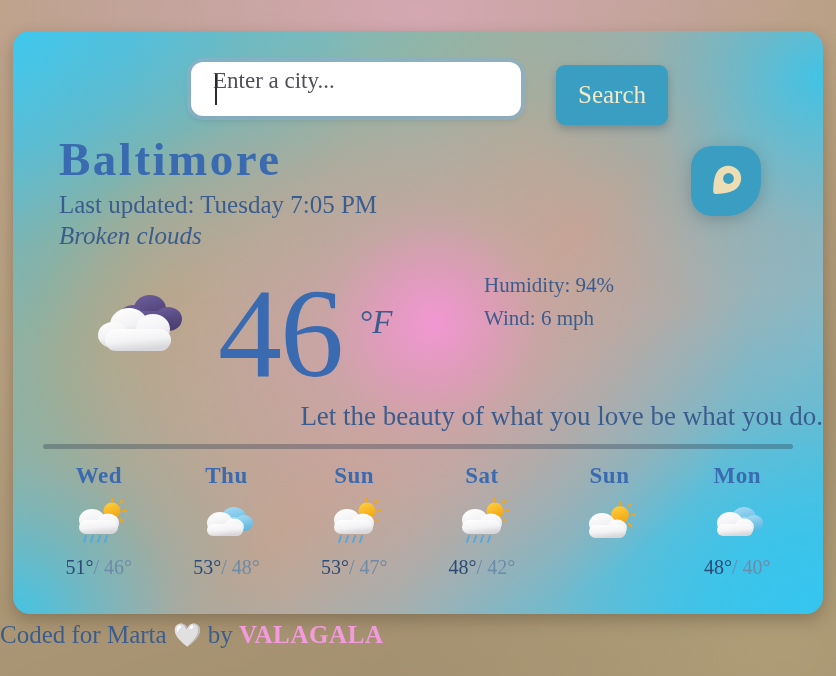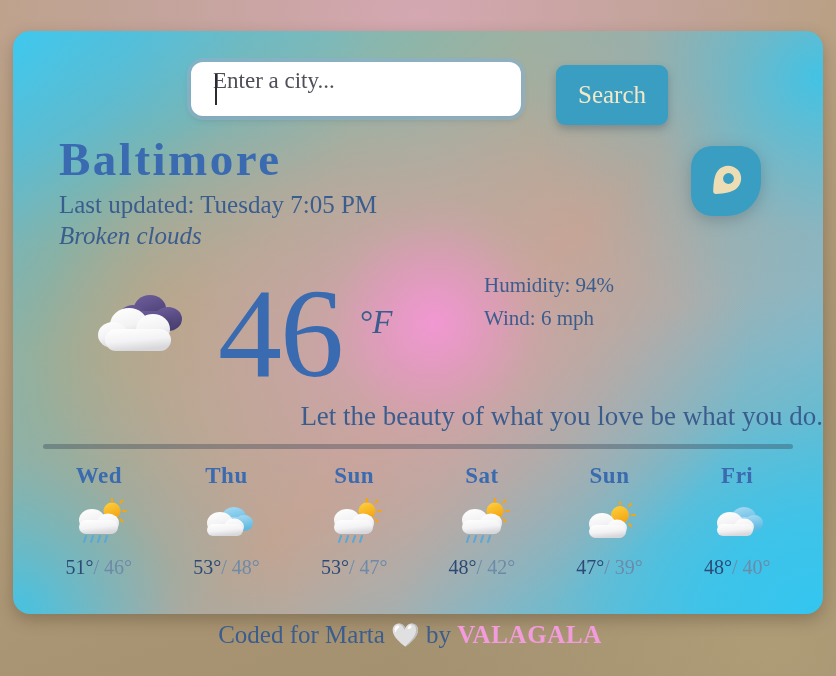--- a/index.html
+++ b/index.html
@@ -225,21 +225,21 @@
     font-weight: normal;
     color: #2c4a75;
   }
 
   
   .footer {
     position: absolute;
     left: 0;
     top: 621px;
     width: 820px;
-    text-align: center;
+    text-align: left;
     font-size: 25px;
     color: #3b5d8e;
   }
   .footer .heart {
     color: #f2f2f6;
     font-size: 23px;
   }
   .footer .brand {
     color: #f29bdd;
     font-weight: bold;
@@ -428,27 +428,24 @@
             <line x1="41" y1="4" x2="41" y2="6.5"></line>
               <line x1="53" y1="17" x2="56" y2="17"></line>
             <line x1="50" y1="8" x2="52" y2="6"></line>
               <line x1="50" y1="26" x2="52" y2="28"></line>
           </g>
         </g>
         <ellipse cx="23" cy="26" rx="13" ry="11" fill="url(#whiteCloud)"></ellipse>
         <ellipse cx="38" cy="30" rx="10" ry="8.5" fill="url(#whiteCloud)"></ellipse>
         <rect x="10" y="27" width="37" height="13" rx="6.5" fill="url(#whiteCloud)"></rect>
       </svg>
-      <div class="day-temps">
-        <span class="hi">47°</span><span>/</span> <span>39°</span>
-      </div>
-    </div>
-
-    <div class="day">
-      <div class="day-name">Fri</div>
+    </div>
+
+    <div class="day">
+      <div class="day-name">Mon</div>
       <svg class="day-icon" viewBox="0 0 62 50">
         <ellipse cx="38" cy="19" rx="12" ry="10" fill="url(#blueCloud)"></ellipse>
         <ellipse cx="48" cy="25" rx="9" ry="8" fill="url(#blueCloud)"></ellipse>
         <rect x="27" y="19" width="27" height="14" rx="7" fill="url(#blueCloud)"></rect>
         <ellipse cx="24" cy="25" rx="13" ry="11" fill="url(#whiteCloud)"></ellipse>
         <ellipse cx="38" cy="29" rx="10" ry="8.5" fill="url(#whiteCloud)"></ellipse>
         <rect x="11" y="26" width="36" height="12" rx="6" fill="url(#whiteCloud)"></rect>
       </svg>
       <div class="day-temps">
         <span class="hi">48°</span><span>/</span> <span>40°</span>

